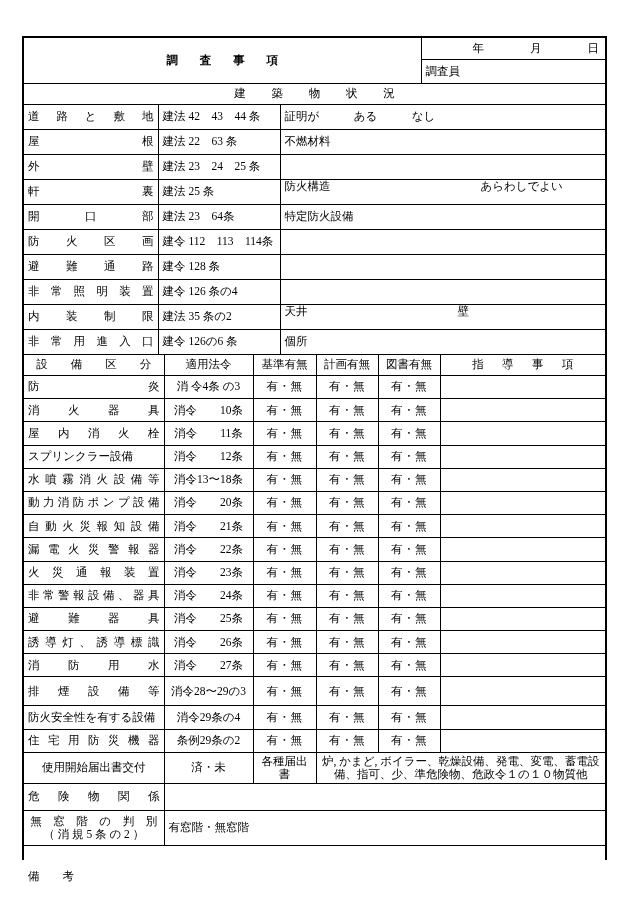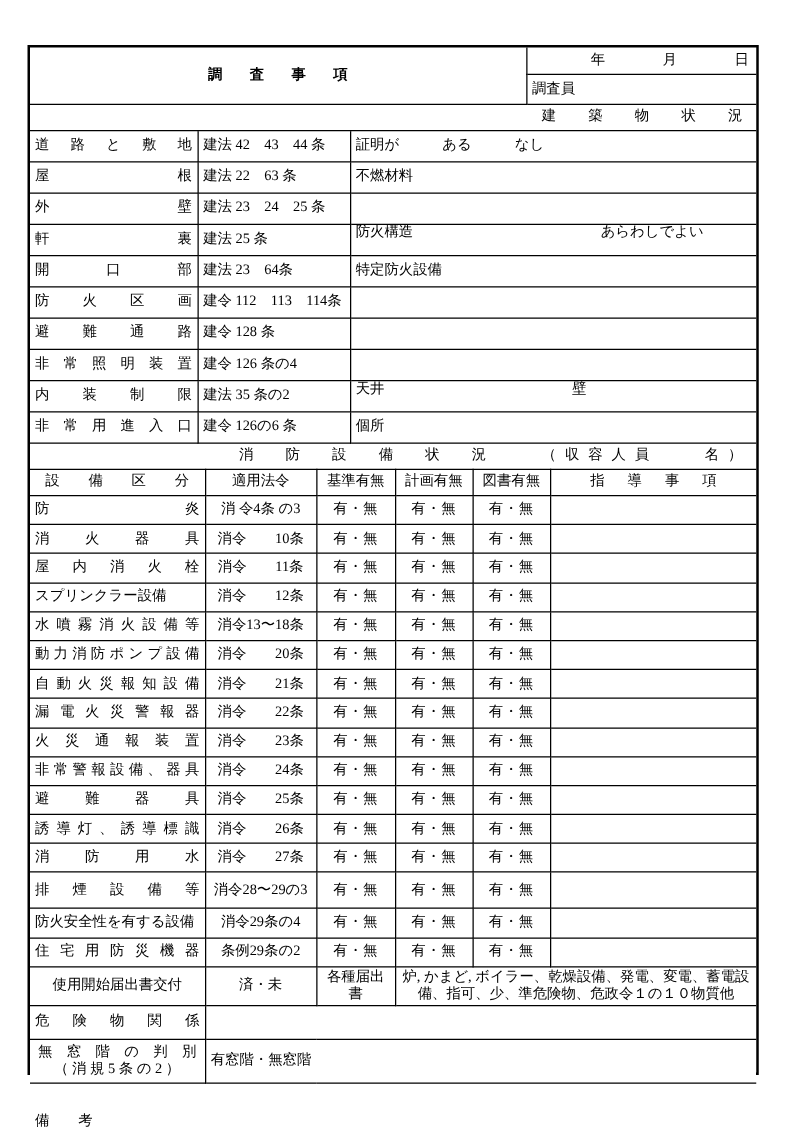--- a/index.html
+++ b/index.html
@@ -83,21 +83,21 @@
   .inspector-cell {
     height: 23px;
     font-size: 11.5px;
     padding-left: 6px;
     margin-left: 25px;
   }
 
   
   .section-banner {
     height: 20px;
-    text-align: right;
+    text-align: center;
     font-size: 11.5px;
   }
   .sp3 { letter-spacing: 0.62em; text-indent: 0.62em; }
 
   
   .lbl {
     text-align: justify;
     text-align-last: justify;
     padding-left: 7px;
     padding-right: 9px;
@@ -280,23 +280,20 @@
       <colgroup>
         <col style="width:140px">
         <col style="width:89px">
         <col style="width:63px">
         <col style="width:62px">
         <col style="width:62px">
         <col style="width:165px">
       </colgroup>
 
       <tbody>
-          <tr>
-        <td class="section-banner sp3" colspan="6">消　防　設　備　状　況　　（収容人員　　名）</td>
-      </tr>
 
       <tr>
         <td class="hdr-c hdr-sp" style="height:20px">設　備　区　分</td>
         <td class="hdr-c">適用法令</td>
         <td class="hdr-c">基準有無</td>
         <td class="hdr-c">計画有無</td>
         <td class="hdr-c">図書有無</td>
         <td class="hdr-c hdr-sp-sm">指　導　事　項</td>
       </tr>
 

